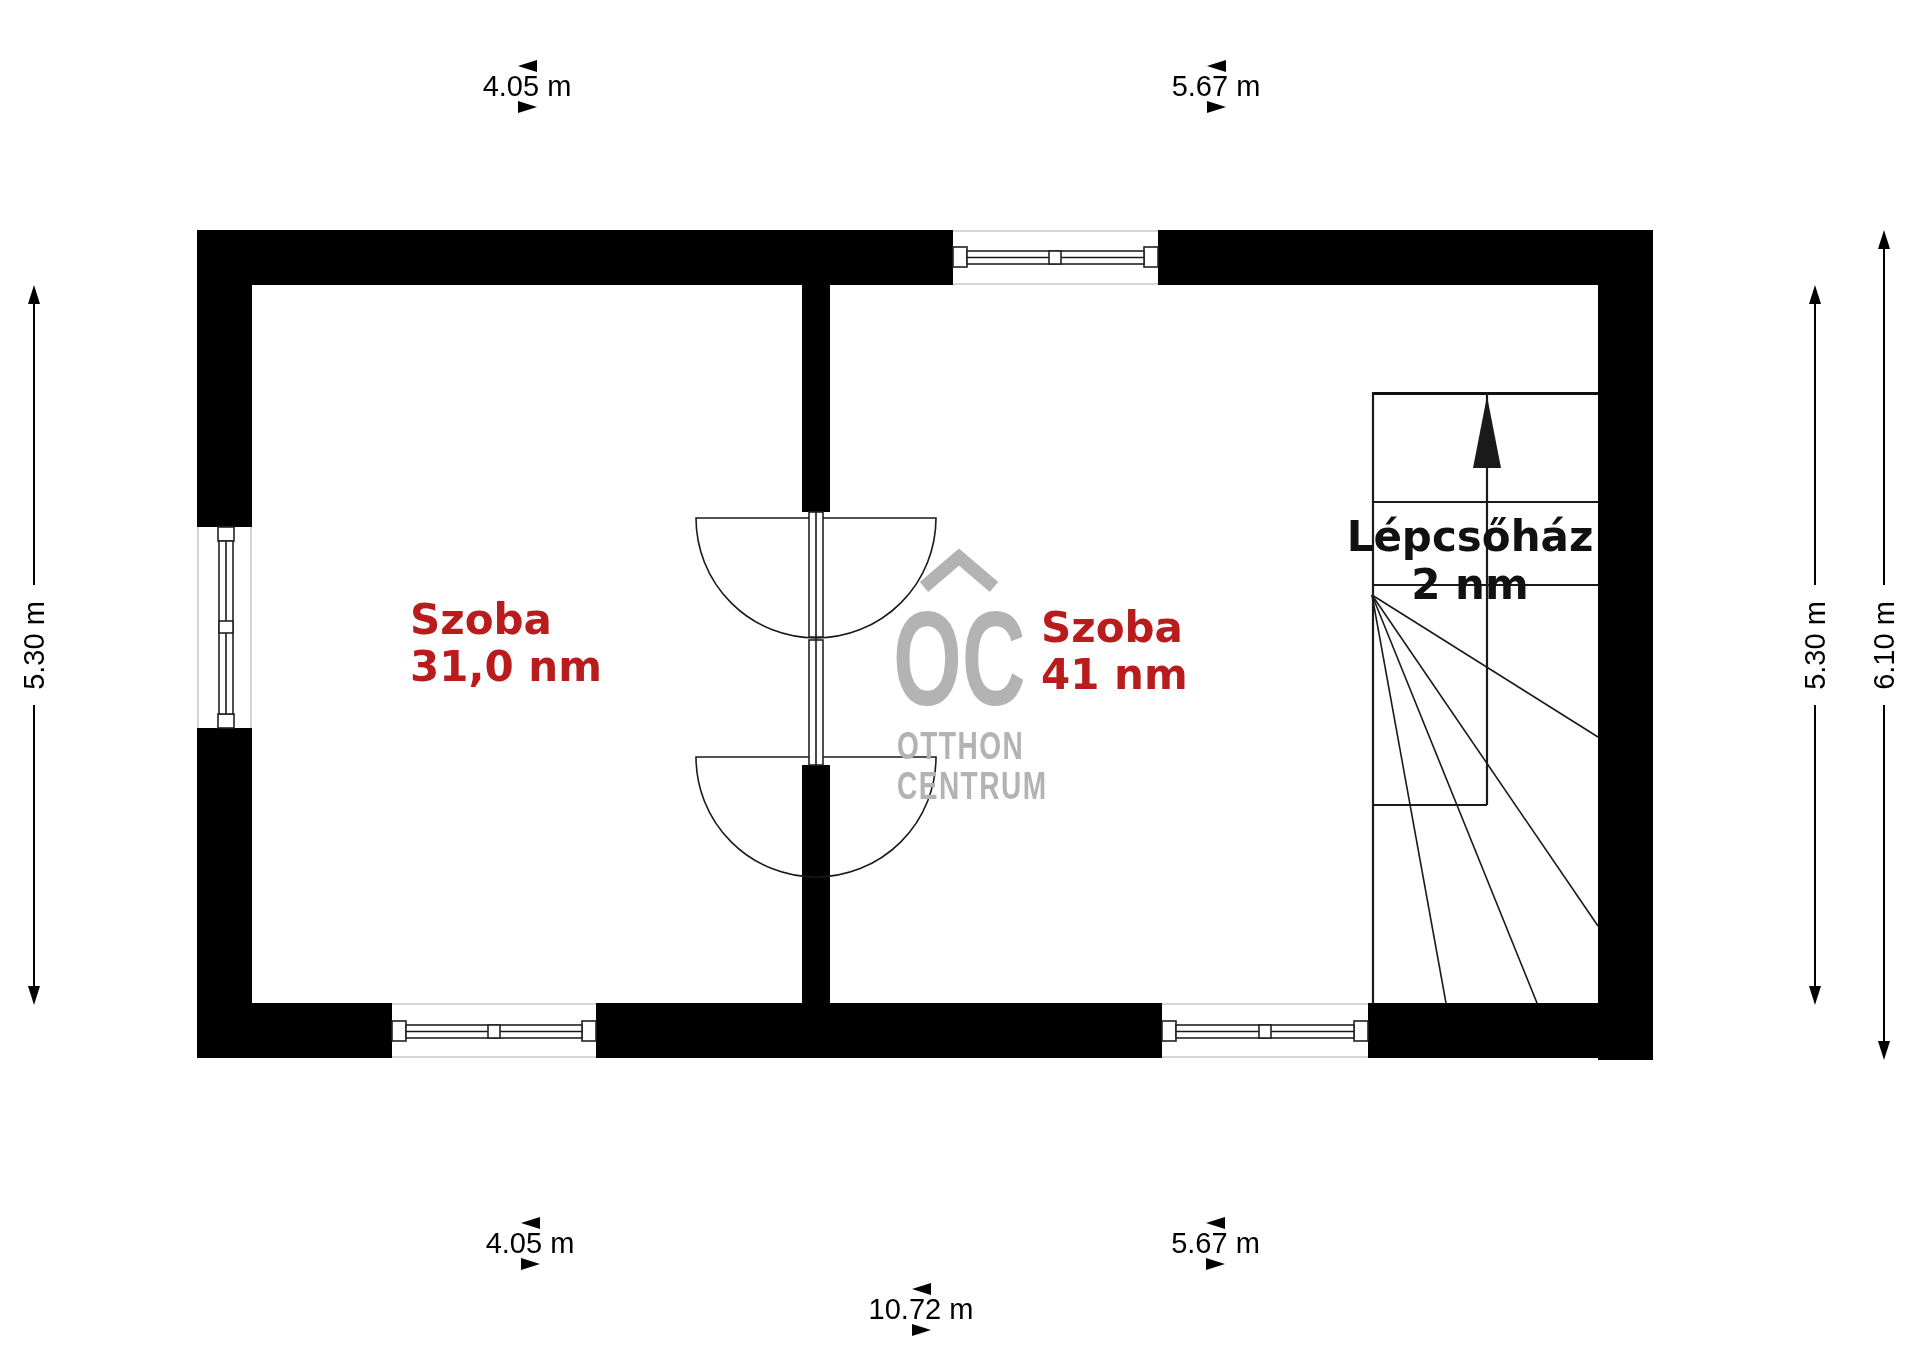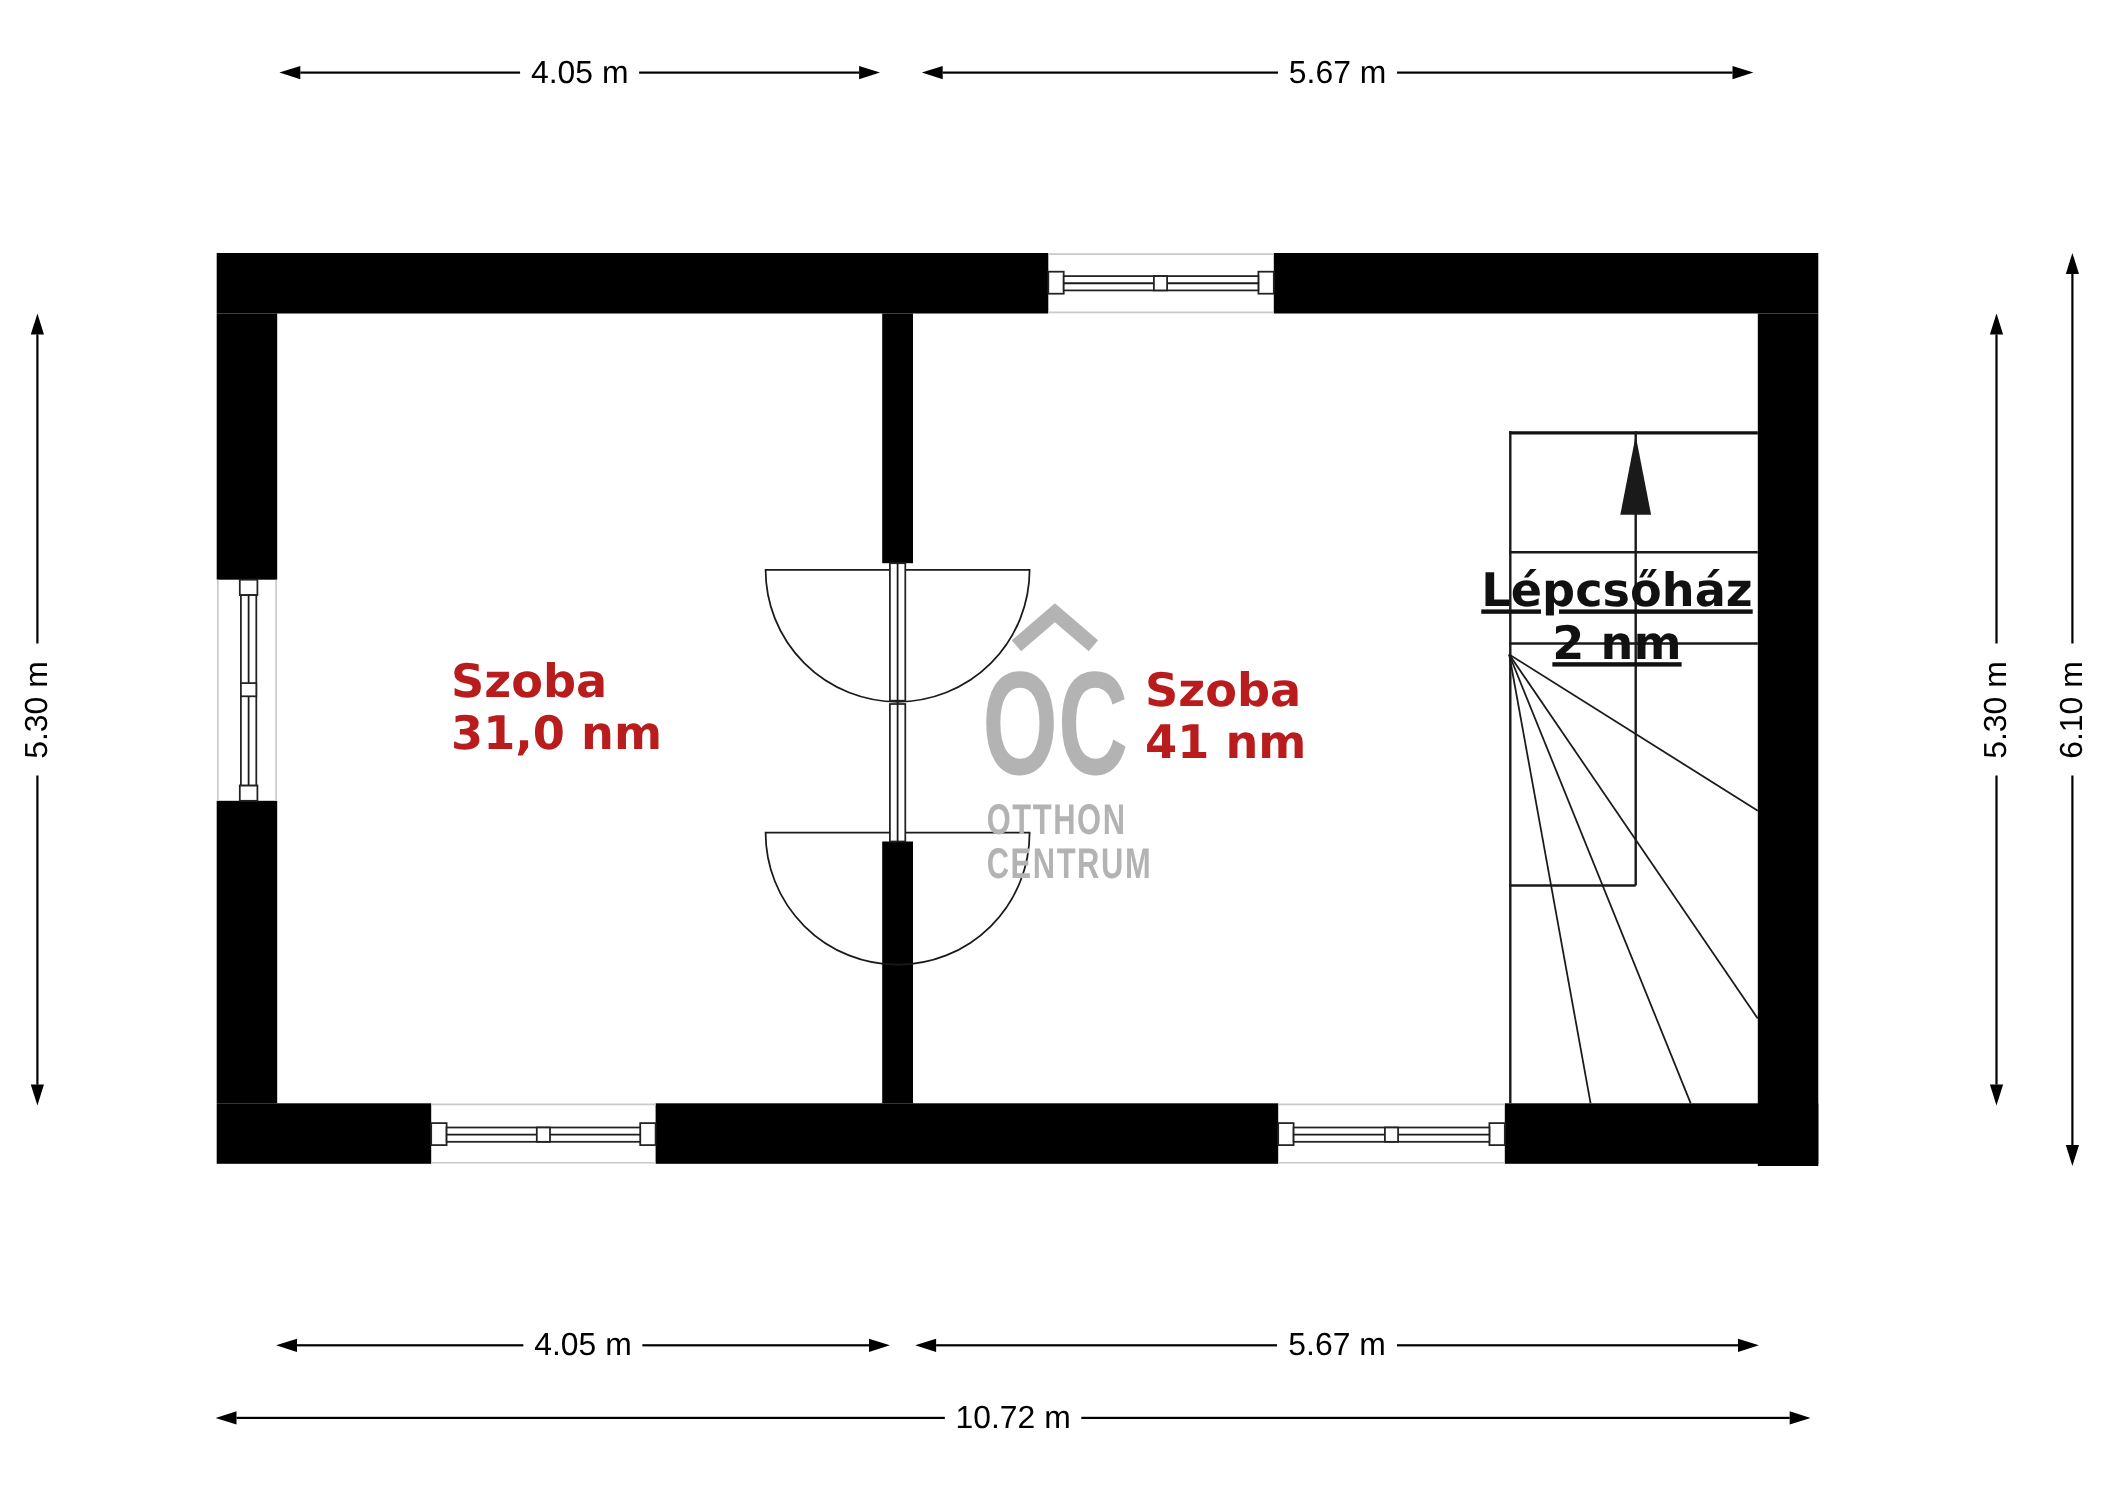--- a/index.html
+++ b/index.html
@@ -11,26 +11,26 @@
 
   
   .room-label {
     position:absolute; color:#b91c1c;
     font-family:"DejaVu Sans", sans-serif;
     font-weight:bold; font-size:42px; line-height:47px; white-space:nowrap;
   }
   .stair-label {
     position:absolute; left:1340px; top:513px; width:260px; text-align:center;
     color:#111; font-family:"DejaVu Sans", sans-serif;
-    font-weight:bold; font-size:42px; line-height:48px; white-space:nowrap;text-decoration:underline;
+    font-weight:bold; font-size:42px; line-height:48px; white-space:nowrap;
   }
 
   
   .dim { position:absolute; display:flex; align-items:center; }
-  .dim-h { height:12px; flex-direction:row; }
+  .dim-h { height:12px; flex-direction:column; }
   .dim-v { width:12px; flex-direction:column; }
   .dim .line-h { flex:1 1 auto; height:2px; background:#000; }
   .dim .line-v { flex:1 1 auto; width:2px; background:#000; }
   .dim-label {
     color:#000; font-size:29px; line-height:29px; padding:0 10px;
     background:#fff; white-space:nowrap;
   }
   .dim-v .dim-label-wrap {
     height:120px; display:flex; align-items:center; justify-content:center; width:12px;
   }

